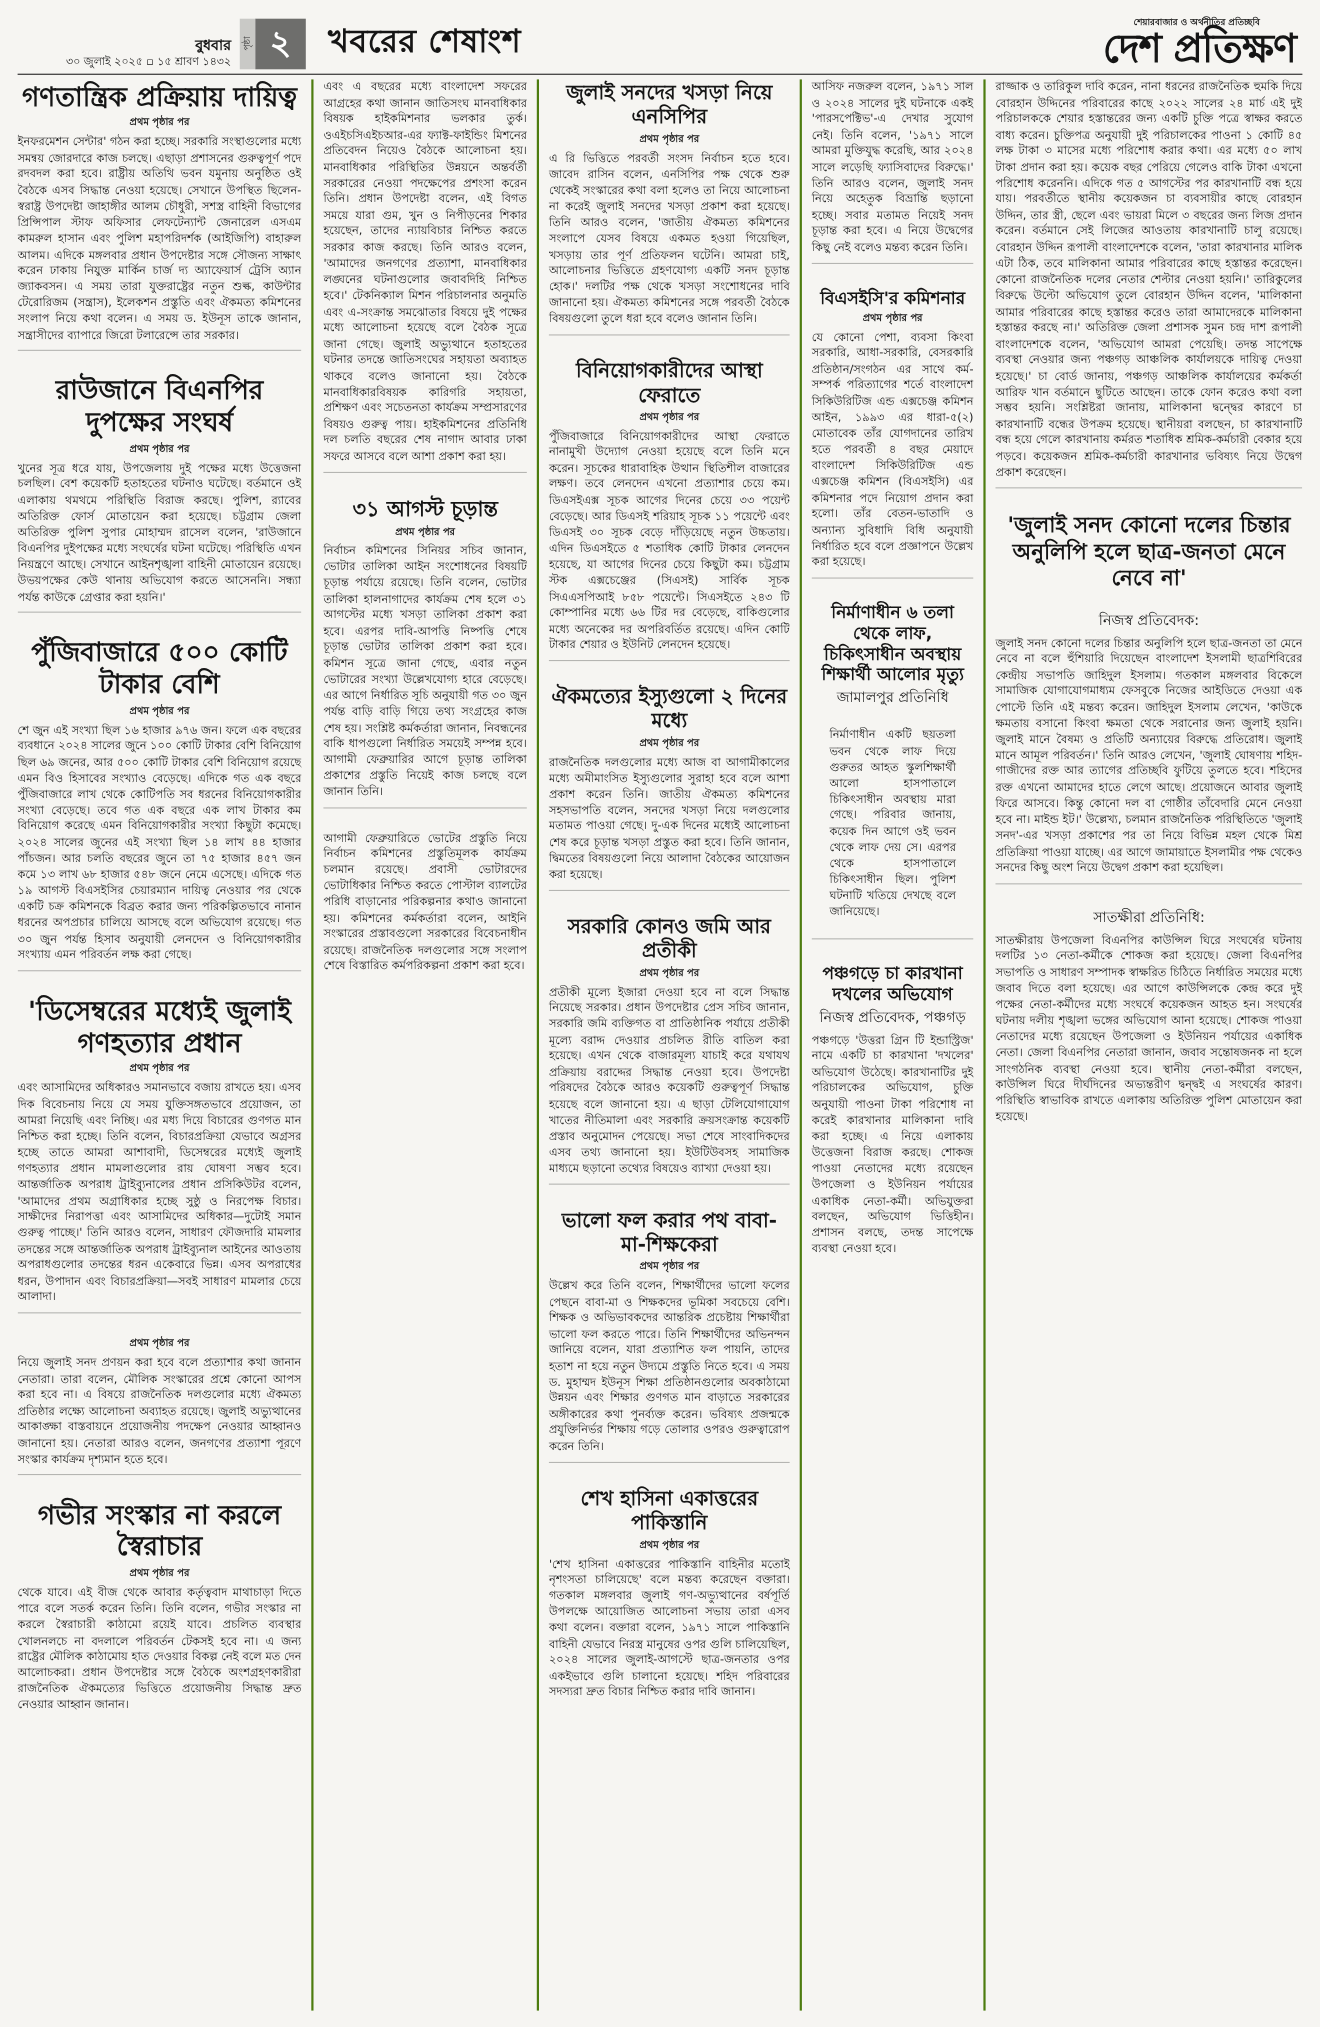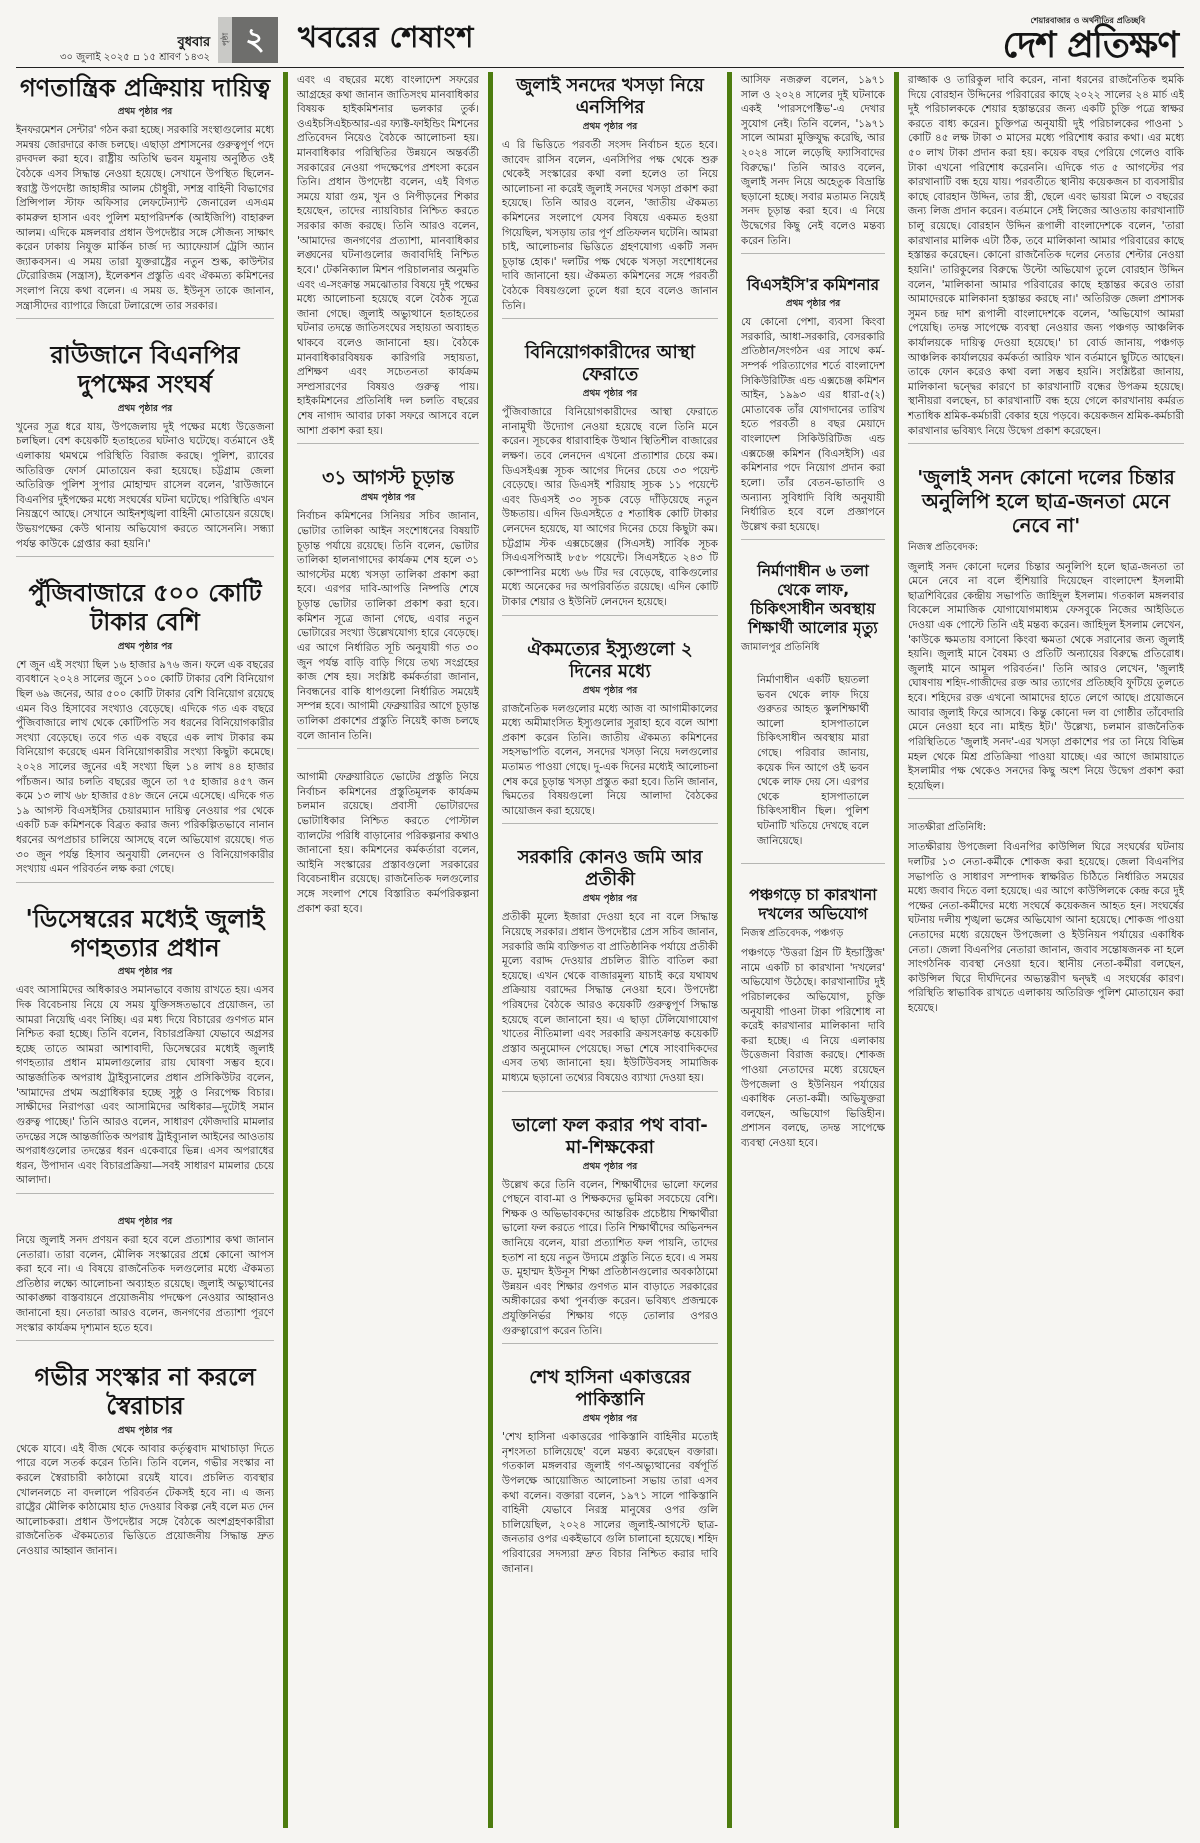--- a/index.html
+++ b/index.html
@@ -21,35 +21,35 @@
   .pagebox-num{width:46px;height:46px;background:#6e6e6c;color:#fff;display:flex;align-items:center;justify-content:center;
     font-size:30px;font-weight:700;}
   .hdr-section{font-size:29px;font-weight:700;letter-spacing:.5px;margin-left:6px;}
   .hdr-spacer{flex:1;}
   .masthead{text-align:left;margin-right:6px;line-height:1;}
   .masthead-tag{font-size:8px;font-weight:700;color:#222;margin-bottom:2px;margin-left:28px;}
   .masthead-title{font-size:36px;font-weight:800;letter-spacing:-1px;}
   
   main{display:flex;gap:9px;height:1756px;overflow:hidden;margin-top:4px;}
   .col{box-sizing:border-box;overflow:hidden;}
-  .col + .col{border-left:5px solid #4d7c0f;padding-left:9px;}
+  .col + .col{border-left:2px solid #4d7c0f;padding-left:9px;}
   .col1{width:258px;}
   .col2{width:196px;}
   .col3{width:230px;}
   .col4{width:158px;}
   .col5{width:300px;flex:1;}
   .story + .story{border-top:1px solid #b5b5b2;margin-top:6px;padding-top:20px;}
   .headline{font-weight:700;text-align:center;line-height:1.22;margin:2px 2px 1px;}
   .col1 .headline{font-size:24px;}
   .col2 .headline{font-size:19px;}
   .col3 .headline{font-size:18px;}
   .col4 .headline{font-size:15.5px;}
   .col5 .headline{font-size:19.5px;}
   .kicker{font-size:9px;text-align:center;font-weight:700;color:#222;margin-bottom:3px;}
-  .byline{font-size:10px;text-align:left;color:#222;margin-bottom:3px;}
+  .byline{font-size:13px;text-align:center;color:#222;margin-bottom:3px;}
   .body-txt{font-size:10.3px;line-height:1.42;text-align:justify;word-break:break-word;
     -webkit-hyphens:auto;hyphens:auto;color:#1a1a1a;}
 </style>
 </head>
 <body>
 
 <div class="page">
 
   <header class="hdr">
     <div class="hdr-date">
@@ -163,21 +163,21 @@
           <h2 class="headline" style="margin: 2px 2px 1px;">পঞ্চগড়ে চা কারখানা দখলের অভিযোগ</h2>
           <div class="byline">নিজস্ব প্রতিবেদক, পঞ্চগড়</div>
           <p class="body-txt" style="margin: 0px;">পঞ্চগড়ে 'উত্তরা গ্রিন টি ইন্ডাস্ট্রিজ' নামে একটি চা কারখানা 'দখলের' অভিযোগ উঠেছে। কারখানাটির দুই পরিচালকের অভিযোগ, চুক্তি অনুযায়ী পাওনা টাকা পরিশোধ না করেই কারখানার মালিকানা দাবি করা হচ্ছে। এ নিয়ে এলাকায় উত্তেজনা বিরাজ করছে। শোকজ পাওয়া নেতাদের মধ্যে রয়েছেন উপজেলা ও ইউনিয়ন পর্যায়ের একাধিক নেতা-কর্মী। অভিযুক্তরা বলছেন, অভিযোগ ভিত্তিহীন। প্রশাসন বলছে, তদন্ত সাপেক্ষে ব্যবস্থা নেওয়া হবে।</p>
         </article>
       </div>
       <div class="col col5">
         <article class="story">
           <p class="body-txt" style="margin: 0px;">রাজ্জাক ও তারিকুল দাবি করেন, নানা ধরনের রাজনৈতিক হুমকি দিয়ে বোরহান উদ্দিনের পরিবারের কাছে ২০২২ সালের ২৪ মার্চ এই দুই পরিচালককে শেয়ার হস্তান্তরের জন্য একটি চুক্তি পত্রে স্বাক্ষর করতে বাধ্য করেন। চুক্তিপত্র অনুযায়ী দুই পরিচালকের পাওনা ১ কোটি ৪৫ লক্ষ টাকা ৩ মাসের মধ্যে পরিশোধ করার কথা। এর মধ্যে ৫০ লাখ টাকা প্রদান করা হয়। কয়েক বছর পেরিয়ে গেলেও বাকি টাকা এখনো পরিশোধ করেননি। এদিকে গত ৫ আগস্টের পর কারখানাটি বন্ধ হয়ে যায়। পরবর্তীতে স্থানীয় কয়েকজন চা ব্যবসায়ীর কাছে বোরহান উদ্দিন, তার স্ত্রী, ছেলে এবং ভায়রা মিলে ৩ বছরের জন্য লিজ প্রদান করেন। বর্তমানে সেই লিজের আওতায় কারখানাটি চালু রয়েছে। বোরহান উদ্দিন রূপালী বাংলাদেশকে বলেন, 'তারা কারখানার মালিক এটা ঠিক, তবে মালিকানা আমার পরিবারের কাছে হস্তান্তর করেছেন। কোনো রাজনৈতিক দলের নেতার শেল্টার নেওয়া হয়নি।' তারিকুলের বিরুদ্ধে উল্টো অভিযোগ তুলে বোরহান উদ্দিন বলেন, 'মালিকানা আমার পরিবারের কাছে হস্তান্তর করেও তারা আমাদেরকে মালিকানা হস্তান্তর করছে না।' অতিরিক্ত জেলা প্রশাসক সুমন চন্দ্র দাশ রূপালী বাংলাদেশকে বলেন, 'অভিযোগ আমরা পেয়েছি। তদন্ত সাপেক্ষে ব্যবস্থা নেওয়ার জন্য পঞ্চগড় আঞ্চলিক কার্যালয়কে দায়িত্ব দেওয়া হয়েছে।' চা বোর্ড জানায়, পঞ্চগড় আঞ্চলিক কার্যালয়ের কর্মকর্তা আরিফ খান বর্তমানে ছুটিতে আছেন। তাকে ফোন করেও কথা বলা সম্ভব হয়নি। সংশ্লিষ্টরা জানায়, মালিকানা দ্বন্দ্বের কারণে চা কারখানাটি বন্ধের উপক্রম হয়েছে। স্থানীয়রা বলছেন, চা কারখানাটি বন্ধ হয়ে গেলে কারখানায় কর্মরত শতাধিক শ্রমিক-কর্মচারী বেকার হয়ে পড়বে। কয়েকজন শ্রমিক-কর্মচারী কারখানার ভবিষ্যৎ নিয়ে উদ্বেগ প্রকাশ করেছেন।</p>
         </article>
         <article class="story">
-          <h2 class="headline" style="margin: 2px 2px 1px;">'জুলাই সনদ কোনো দলের চিন্তার অনুলিপি হলে ছাত্র-জনতা মেনে নেবে না'</h2>
+          <h2 class="headline" style="margin: 2px 2px 16px;">'জুলাই সনদ কোনো দলের চিন্তার অনুলিপি হলে ছাত্র-জনতা মেনে নেবে না'</h2>
           <div class="byline">নিজস্ব প্রতিবেদক:</div>
           <p class="body-txt" style="margin: 0px;">জুলাই সনদ কোনো দলের চিন্তার অনুলিপি হলে ছাত্র-জনতা তা মেনে নেবে না বলে হুঁশিয়ারি দিয়েছেন বাংলাদেশ ইসলামী ছাত্রশিবিরের কেন্দ্রীয় সভাপতি জাহিদুল ইসলাম। গতকাল মঙ্গলবার বিকেলে সামাজিক যোগাযোগমাধ্যম ফেসবুকে নিজের আইডিতে দেওয়া এক পোস্টে তিনি এই মন্তব্য করেন। জাহিদুল ইসলাম লেখেন, 'কাউকে ক্ষমতায় বসানো কিংবা ক্ষমতা থেকে সরানোর জন্য জুলাই হয়নি। জুলাই মানে বৈষম্য ও প্রতিটি অন্যায়ের বিরুদ্ধে প্রতিরোধ। জুলাই মানে আমূল পরিবর্তন।' তিনি আরও লেখেন, 'জুলাই ঘোষণায় শহিদ-গাজীদের রক্ত আর ত্যাগের প্রতিচ্ছবি ফুটিয়ে তুলতে হবে। শহিদের রক্ত এখনো আমাদের হাতে লেগে আছে। প্রয়োজনে আবার জুলাই ফিরে আসবে। কিন্তু কোনো দল বা গোষ্ঠীর তাঁবেদারি মেনে নেওয়া হবে না। মাইন্ড ইট।' উল্লেখ্য, চলমান রাজনৈতিক পরিস্থিতিতে 'জুলাই সনদ'-এর খসড়া প্রকাশের পর তা নিয়ে বিভিন্ন মহল থেকে মিশ্র প্রতিক্রিয়া পাওয়া যাচ্ছে। এর আগে জামায়াতে ইসলামীর পক্ষ থেকেও সনদের কিছু অংশ নিয়ে উদ্বেগ প্রকাশ করা হয়েছিল।</p>
         </article>
         <article class="story">
           <div class="byline">সাতক্ষীরা প্রতিনিধি:</div>
           <p class="body-txt" style="margin: 0px;">সাতক্ষীরায় উপজেলা বিএনপির কাউন্সিল ঘিরে সংঘর্ষের ঘটনায় দলটির ১৩ নেতা-কর্মীকে শোকজ করা হয়েছে। জেলা বিএনপির সভাপতি ও সাধারণ সম্পাদক স্বাক্ষরিত চিঠিতে নির্ধারিত সময়ের মধ্যে জবাব দিতে বলা হয়েছে। এর আগে কাউন্সিলকে কেন্দ্র করে দুই পক্ষের নেতা-কর্মীদের মধ্যে সংঘর্ষে কয়েকজন আহত হন। সংঘর্ষের ঘটনায় দলীয় শৃঙ্খলা ভঙ্গের অভিযোগ আনা হয়েছে। শোকজ পাওয়া নেতাদের মধ্যে রয়েছেন উপজেলা ও ইউনিয়ন পর্যায়ের একাধিক নেতা। জেলা বিএনপির নেতারা জানান, জবাব সন্তোষজনক না হলে সাংগঠনিক ব্যবস্থা নেওয়া হবে। স্থানীয় নেতা-কর্মীরা বলছেন, কাউন্সিল ঘিরে দীর্ঘদিনের অভ্যন্তরীণ দ্বন্দ্বই এ সংঘর্ষের কারণ। পরিস্থিতি স্বাভাবিক রাখতে এলাকায় অতিরিক্ত পুলিশ মোতায়েন করা হয়েছে।</p>
         </article>
       </div>
     </main>
 </div>

